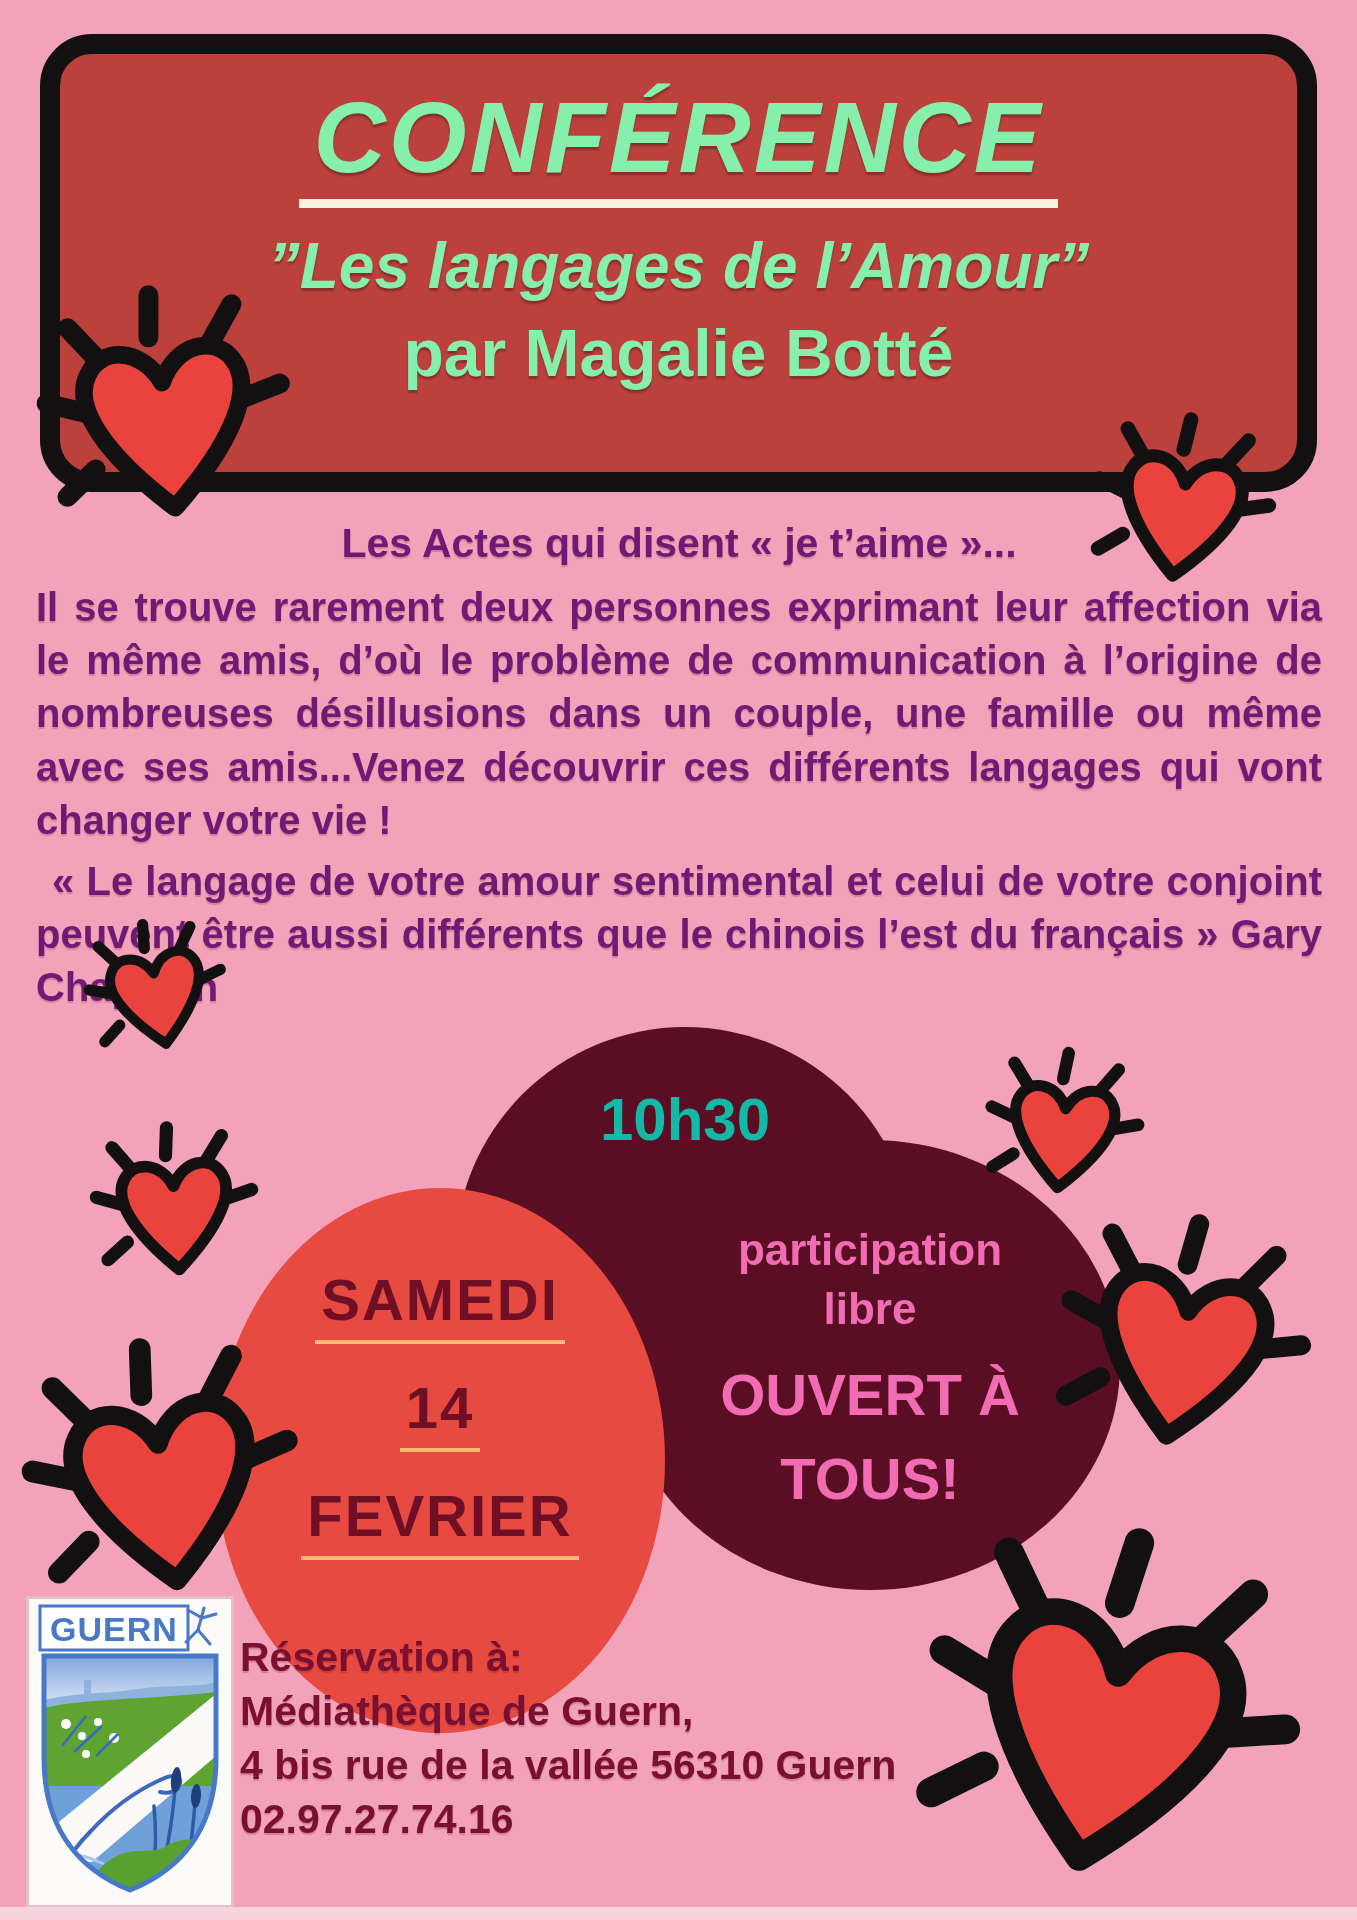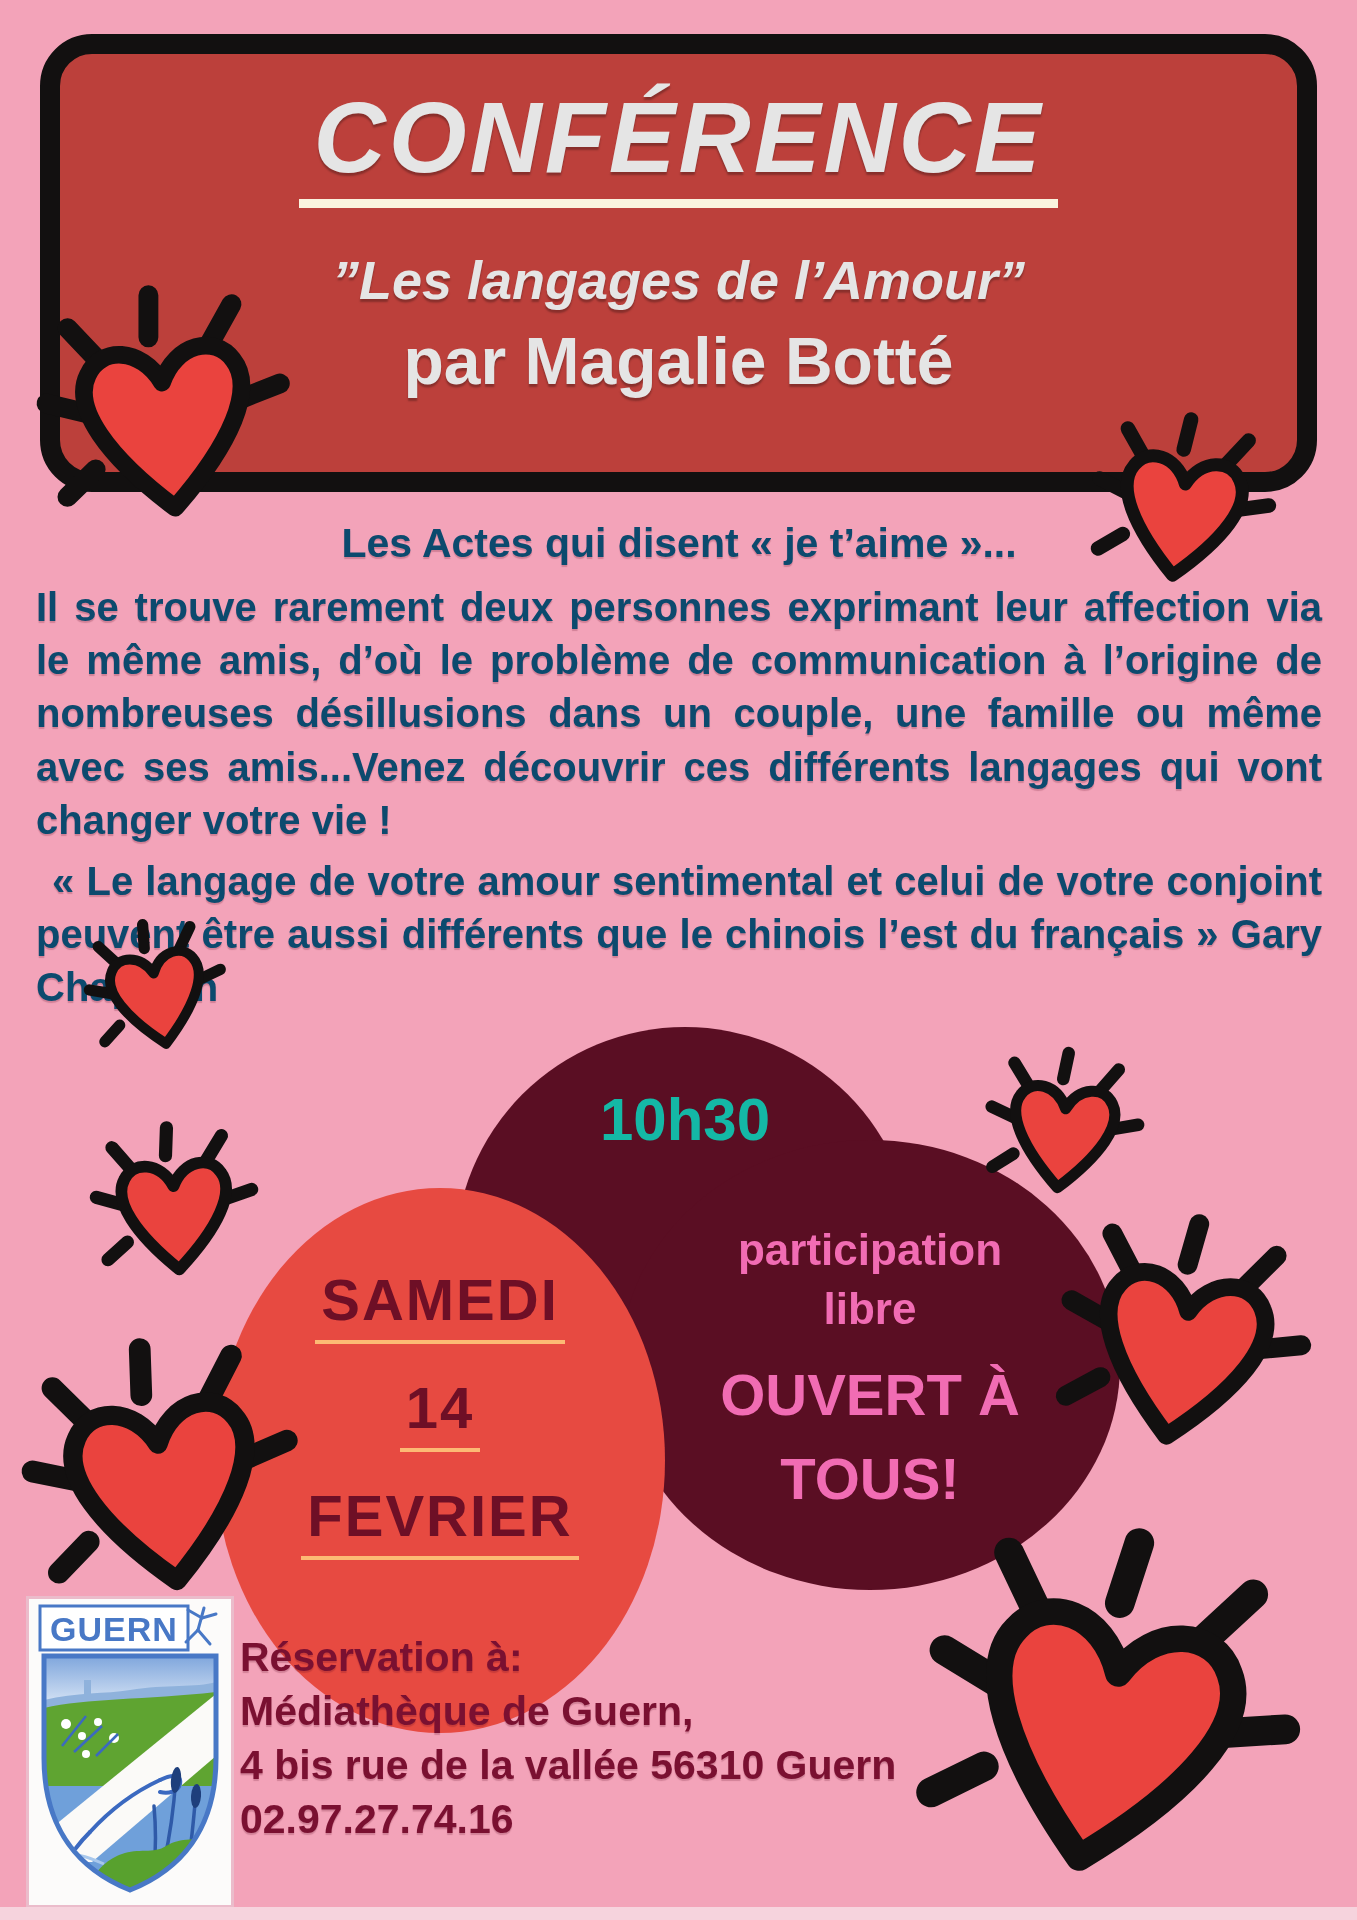--- a/index.html
+++ b/index.html
@@ -6,40 +6,40 @@
   .poster {
     position:relative; width:1357px; height:1920px; overflow:hidden;
     background:#F3A3B9;
     font-family:"Liberation Sans", sans-serif;
   }
 
   
   .header-box {
     position:absolute; left:40px; top:34px; width:1237px; height:418px;
     background:#BC403B; border:20px solid #121010; border-radius:52px;
-    text-align:center; color:#e5e5e5; z-index:1;
+    text-align:center; color:#86efac; z-index:1;
   }
   .title {
     margin-top:26px; font-size:100px; font-style:italic; font-weight:700;
     letter-spacing:3px; text-shadow:0 3px 2px rgba(0,0,0,.28);
   }
   .title span { border-bottom:9px solid #FAF3DE; padding:0 14px 6px; }
   .subtitle {
-    margin-top:54px; font-size:54px; font-style:italic; font-weight:700;
+    margin-top:34px; font-size:64px; font-style:italic; font-weight:700;
     letter-spacing:0px; text-shadow:0 3px 2px rgba(0,0,0,.28); white-space:nowrap;
   }
   .byline {
     margin-top:12px; font-size:66px; font-weight:700;
     text-shadow:0 3px 2px rgba(0,0,0,.28);
   }
 
   
   .intro {
     position:absolute; left:36px; top:520px; width:1286px; z-index:1;
-    color:#0c4a6e; font-weight:700;
+    color:#701a75; font-weight:700;
     text-shadow:0 2px 1px rgba(90,10,30,.22);
   }
   .lead { text-align:center; font-size:41px; margin:0 0 14px 0; }
   .para { font-size:40px; line-height:1.33; text-align:justify; margin:0; }
   .quote { font-size:40px; line-height:1.33; text-align:justify; margin:8px 0 0 0; text-indent:16px; }
 
   
   .circle { position:absolute; border-radius:50%; z-index:2; text-align:center; }
   .circle-time  { left:455px; top:1027px; width:460px; height:460px; background:#5A0E23; }
   .time-text {

